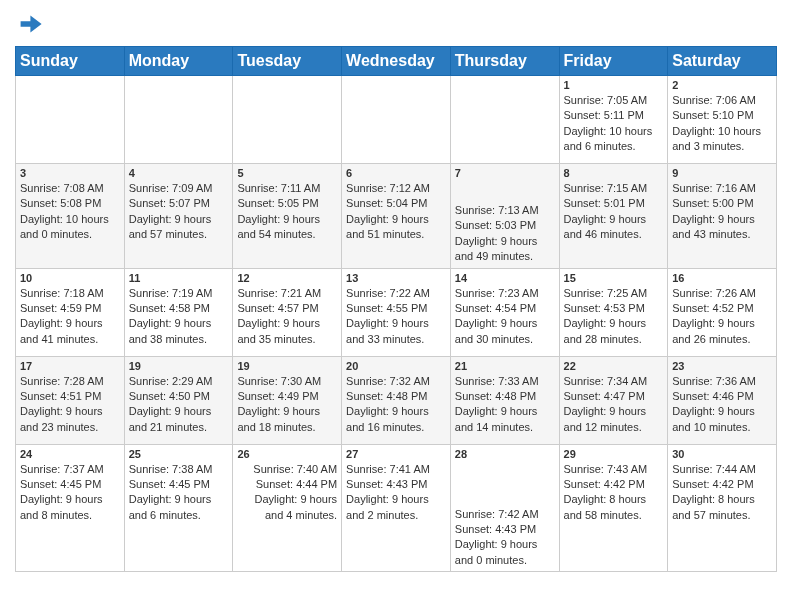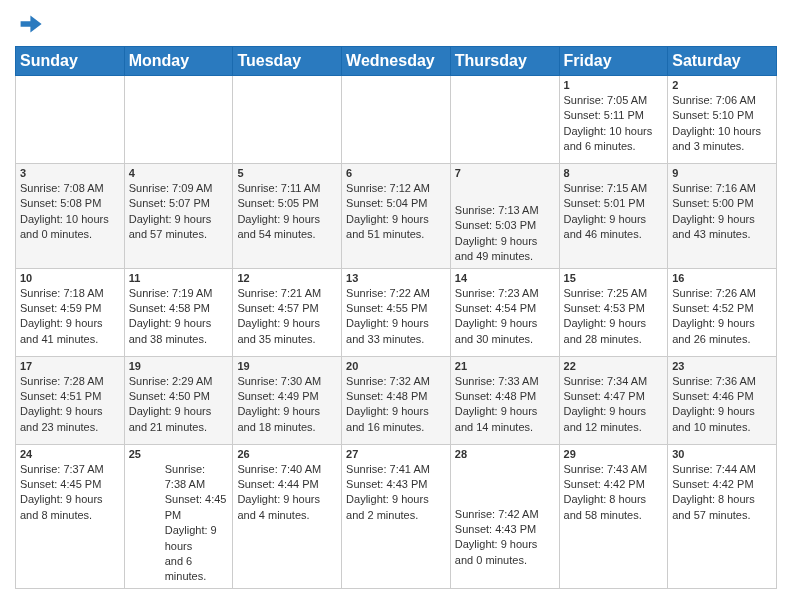--- a/index.html
+++ b/index.html
@@ -311,28 +311,28 @@
         <tr>
           <td>
             <span class="day-number">24</span>
             <div class="day-info" style="white-space: pre-line;">Sunrise: 7:37 AM
 Sunset: 4:45 PM
 Daylight: 9 hours
 and 8 minutes.</div>
           </td>
           <td>
             <span class="day-number">25</span>
-            <div class="day-info" style="white-space: pre-line; margin-left: 36px;">Sunrise: 7:38 AM
+            <div class="day-info" style="white-space: pre-line;">Sunrise: 7:38 AM
 Sunset: 4:45 PM
 Daylight: 9 hours
 and 6 minutes.</div>
           </td>
           <td>
             <span class="day-number">26</span>
-            <div class="day-info" style="white-space: pre-line;">Sunrise: 7:40 AM
+            <div class="day-info" style="white-space: pre-line; text-align: right;">Sunrise: 7:40 AM
 Sunset: 4:44 PM
 Daylight: 9 hours
 and 4 minutes.</div>
           </td>
           <td>
             <span class="day-number">27</span>
             <div class="day-info" style="white-space: pre-line;">Sunrise: 7:41 AM
 Sunset: 4:43 PM
 Daylight: 9 hours
 and 2 minutes.</div>

